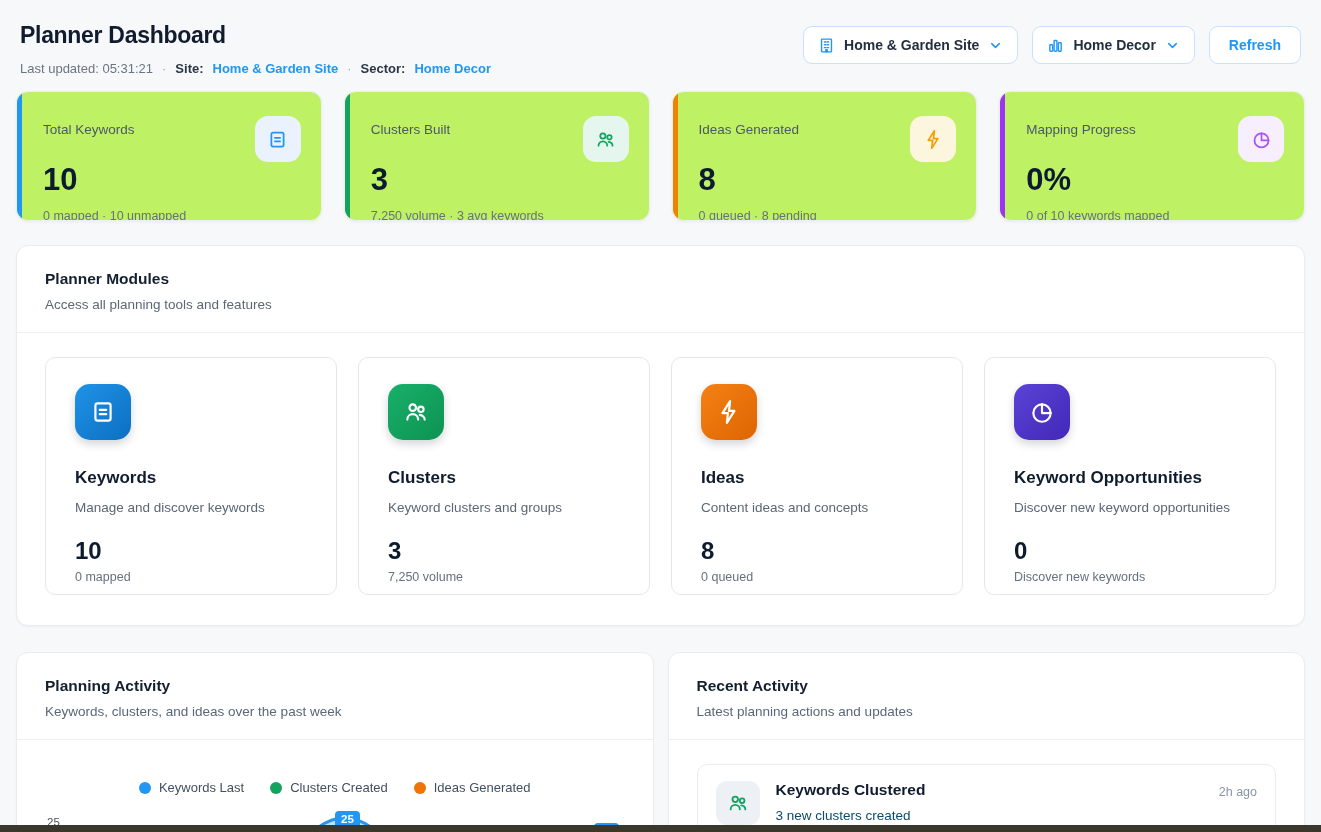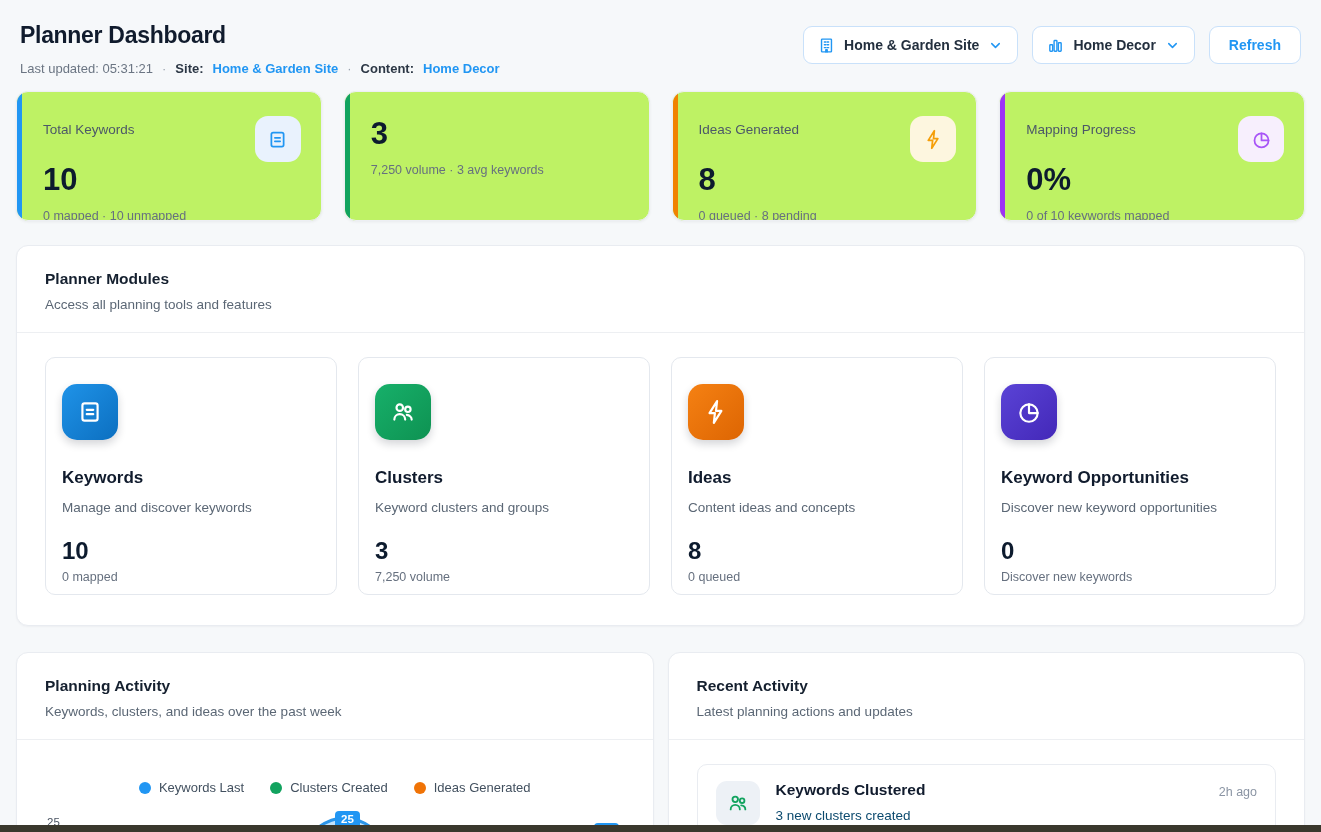--- a/index.html
+++ b/index.html
@@ -57,21 +57,21 @@
   .panel-head { padding:24px 28px 20px 28px; }
   .panel-title { font-size:15.5px; font-weight:700; color:#15202f; }
   .panel-sub { font-size:13.5px; color:#5b6775; margin-top:9px; }
   .panel-divider { border-top:1px solid #edeff2; }
 
   
   .modules-panel { margin-top:24px; }
   .modules-grid { display:grid; grid-template-columns:repeat(4,1fr); gap:21px; padding:24px 28px 30px 28px; }
   .module-card {
     background:#fff; border:1px solid #e4e8ee; border-radius:10px;
-    padding:26px 16px; height:238px; cursor:pointer;
+    padding:26px 29px; height:238px; cursor:pointer;
   }
   .module-icon {
     width:56px; height:56px; border-radius:15px; color:#fff;
     display:flex; align-items:center; justify-content:center;
     box-shadow:0 4px 8px rgba(16,24,40,.18);
   }
   .mod-blue   { background:linear-gradient(135deg,#1f93e8,#0c6fc0); }
   .mod-green  { background:linear-gradient(135deg,#17b06a,#0e9252); }
   .mod-orange { background:linear-gradient(135deg,#f58113,#dd6502); }
   .mod-indigo { background:linear-gradient(135deg,#5a43d6,#4328b8); }
@@ -124,21 +124,21 @@
 
   <div class="header-row">
     <div>
       <h1 class="page-title">Planner Dashboard</h1>
       <div class="meta">
         <span class="gray">Last updated: 05:31:21</span>
         <span class="dot">·</span>
         <span class="lbl">Site:</span>
         <a href="#">Home &amp; Garden Site</a>
         <span class="dot">·</span>
-        <span class="lbl">Content:</span>
+        <span class="lbl">Sector:</span>
         <a href="#">Home Decor</a>
       </div>
     </div>
     <div class="header-actions">
       <button class="btn">
         <span style="display:flex;">
           <svg width="17" height="17" viewBox="0 0 24 24" fill="none" stroke="currentColor" stroke-width="2" stroke-linecap="round" stroke-linejoin="round" style="color:#2196f3">
               <rect x="5" y="3" width="14" height="18" rx="1"></rect>
               <path d="M9 7h2M13 7h2M9 11h2M13 11h2M9 15h2M13 15h2M11 21v-3h2v3"></path>
             </svg>
@@ -179,20 +179,31 @@
               <rect x="5" y="4" width="14" height="16" rx="2"></rect>
               <path d="M9 10h6M9 14h6"></path>
             </svg>
         </span>
       </div>
       <div class="stat-value">10</div>
       <div class="stat-sub">0 mapped · 10 unmapped</div>
     </div>
 
     <div class="stat-card acc-green">
+      <div class="stat-top">
+        <span class="stat-label">Clusters Built</span>
+        <span class="stat-icon ic-green">
+          <svg width="21" height="21" viewBox="0 0 24 24" fill="none" stroke="currentColor" stroke-width="2" stroke-linecap="round" stroke-linejoin="round">
+              <circle cx="9" cy="8" r="3"></circle>
+              <path d="M4 19c0-2.8 2.2-5 5-5s5 2.2 5 5"></path>
+              <circle cx="16.5" cy="9.5" r="2.5"></circle>
+              <path d="M15.5 14.6c2.5.3 4.5 2.2 4.5 4.4"></path>
+            </svg>
+        </span>
+      </div>
       <div class="stat-value">3</div>
       <div class="stat-sub">7,250 volume · 3 avg keywords</div>
     </div>
 
     <div class="stat-card acc-orange">
       <div class="stat-top">
         <span class="stat-label">Ideas Generated</span>
         <span class="stat-icon ic-orange">
           <svg width="21" height="21" viewBox="0 0 24 24" fill="none" stroke="currentColor" stroke-width="2" stroke-linecap="round" stroke-linejoin="round">
               <path d="M13 2 6 13h5l-1 9 7-11h-5l1-9z"></path>

